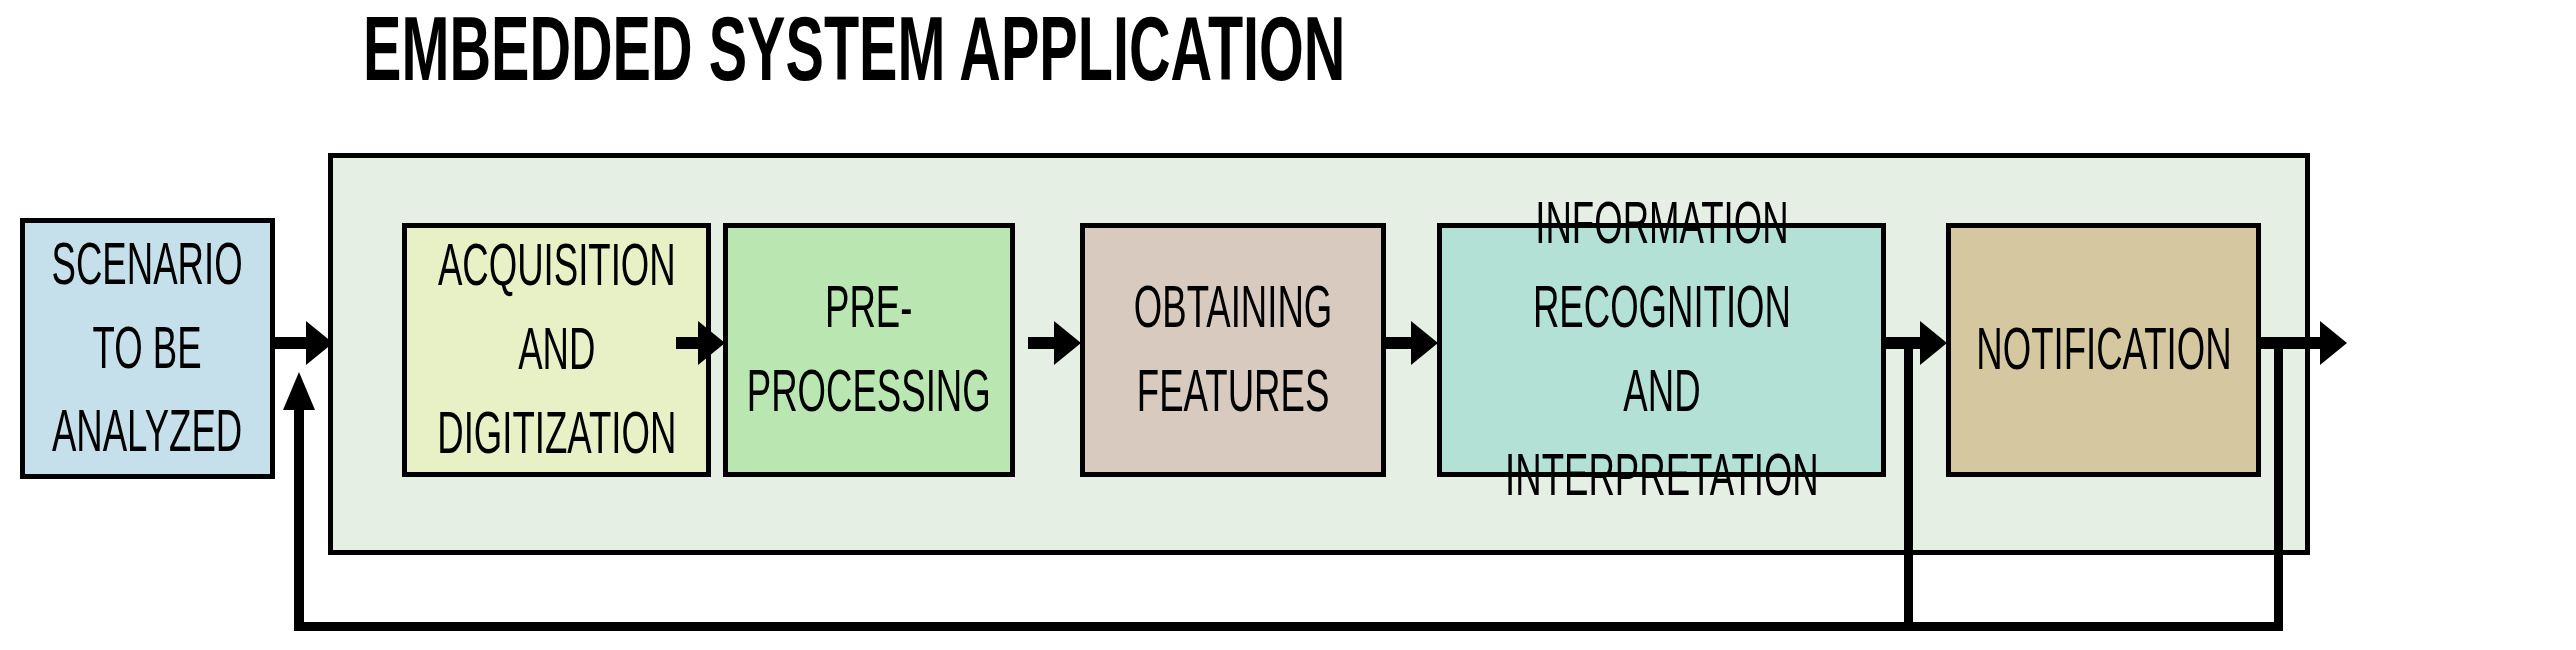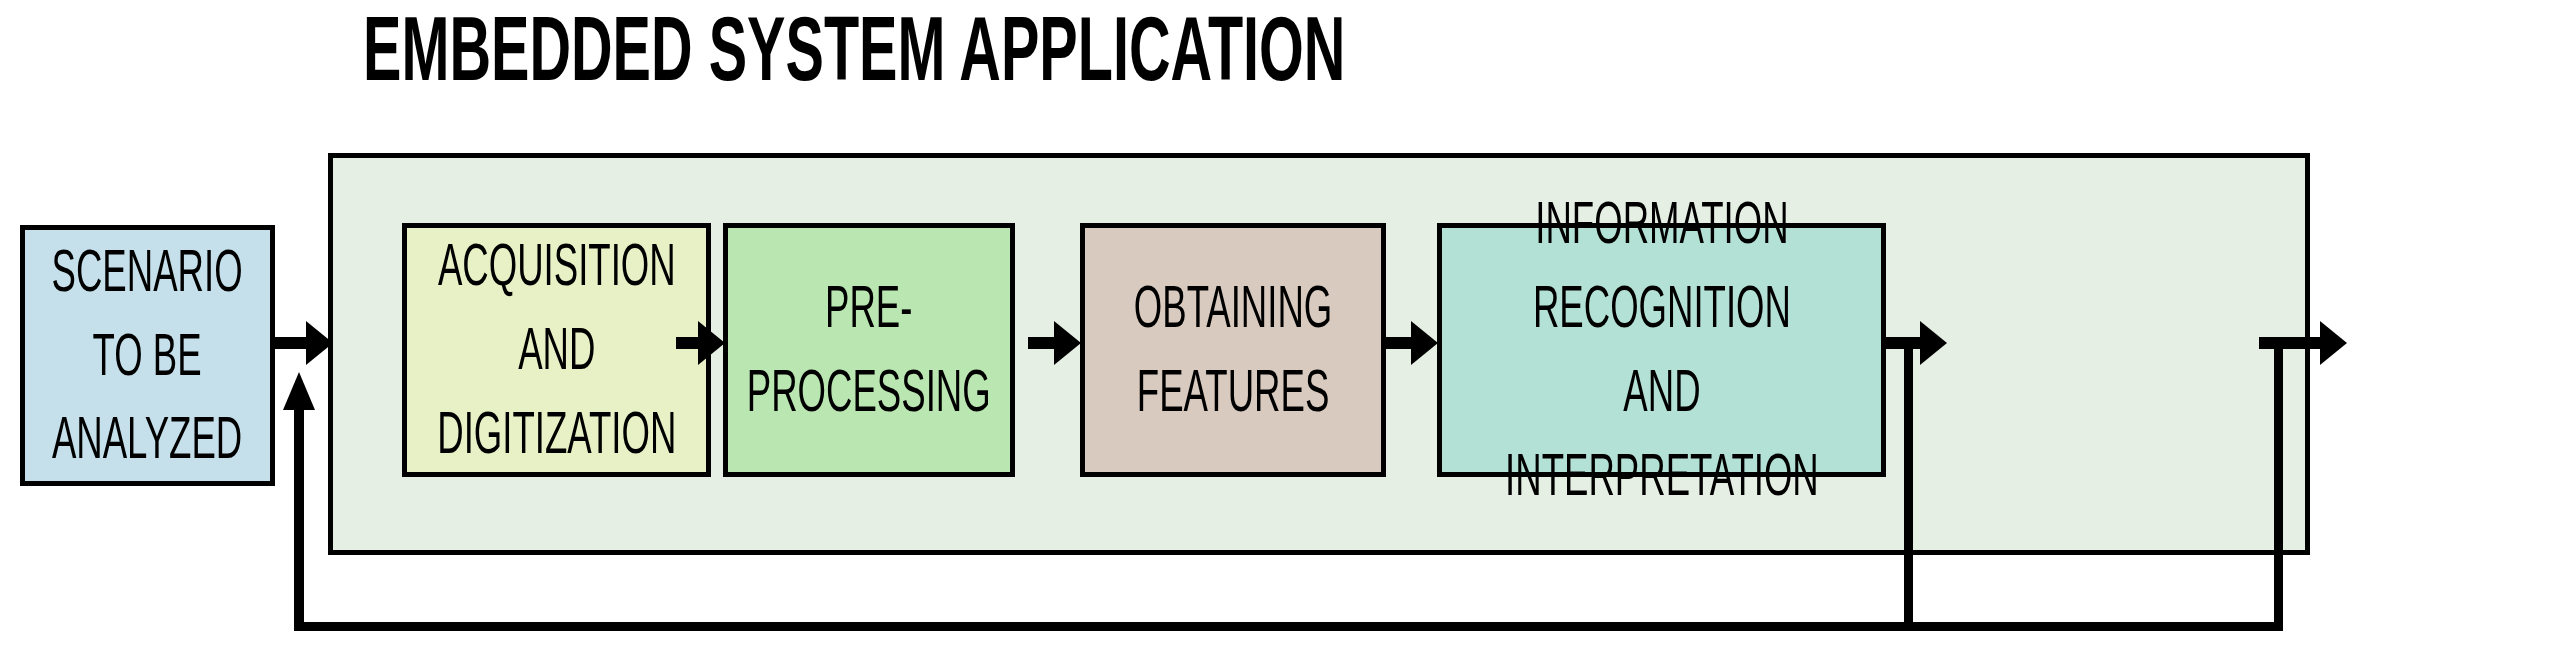--- a/index.html
+++ b/index.html
@@ -61,21 +61,21 @@
 </style>
 </head>
 <body>
 
 <div id="canvas">
 
   <div class="title">EMBEDDED SYSTEM APPLICATION</div>
 
   <div class="container-frame" style="left: 328px; top: 153px; width: 1982px; height: 402px; background-color: rgb(229, 239, 228);"></div>
 
-  <div class="box" style="left: 19.5px; top: 218px; width: 255px; height: 261px; background-color: rgb(197, 224, 234); margin-top: 7px;">
+  <div class="box" style="left: 19.5px; top: 218px; width: 255px; height: 261px; background-color: rgb(197, 224, 234);">
     <span class="label">SCENARIO
 TO BE
 ANALYZED</span>
   </div>
 
   <div class="box" style="left: 370px; top: 223px; width: 309px; height: 254px; background-color: rgb(232, 240, 197); margin-left: 32px;">
     <span class="label">ACQUISITION
 AND
 DIGITIZATION</span>
   </div>
@@ -89,20 +89,23 @@
     <span class="label">OBTAINING
 FEATURES</span>
   </div>
 
   <div class="box" style="left: 1437px; top: 223px; width: 449px; height: 254px; background-color: rgb(180, 225, 213);">
     <span class="label">INFORMATION
 RECOGNITION AND
 INTERPRETATION</span>
   </div>
 
+  <div class="box" style="left: 1946px; top: 223px; width: 315px; height: 254px; background-color: rgb(213, 199, 160);">
+    <span class="label">NOTIFICATION</span>
+  </div>
 
 
   <div>
     <div class="shaft" style="left:273px;top:337px;width:35px;"></div>
     <div class="head-right" style="left:306px;top:321px;"></div>
   </div>
 
   <div>
     <div class="shaft" style="left:676px;top:337px;width:25px;"></div>
     <div class="head-right" style="left:698px;top:321px;"></div>

